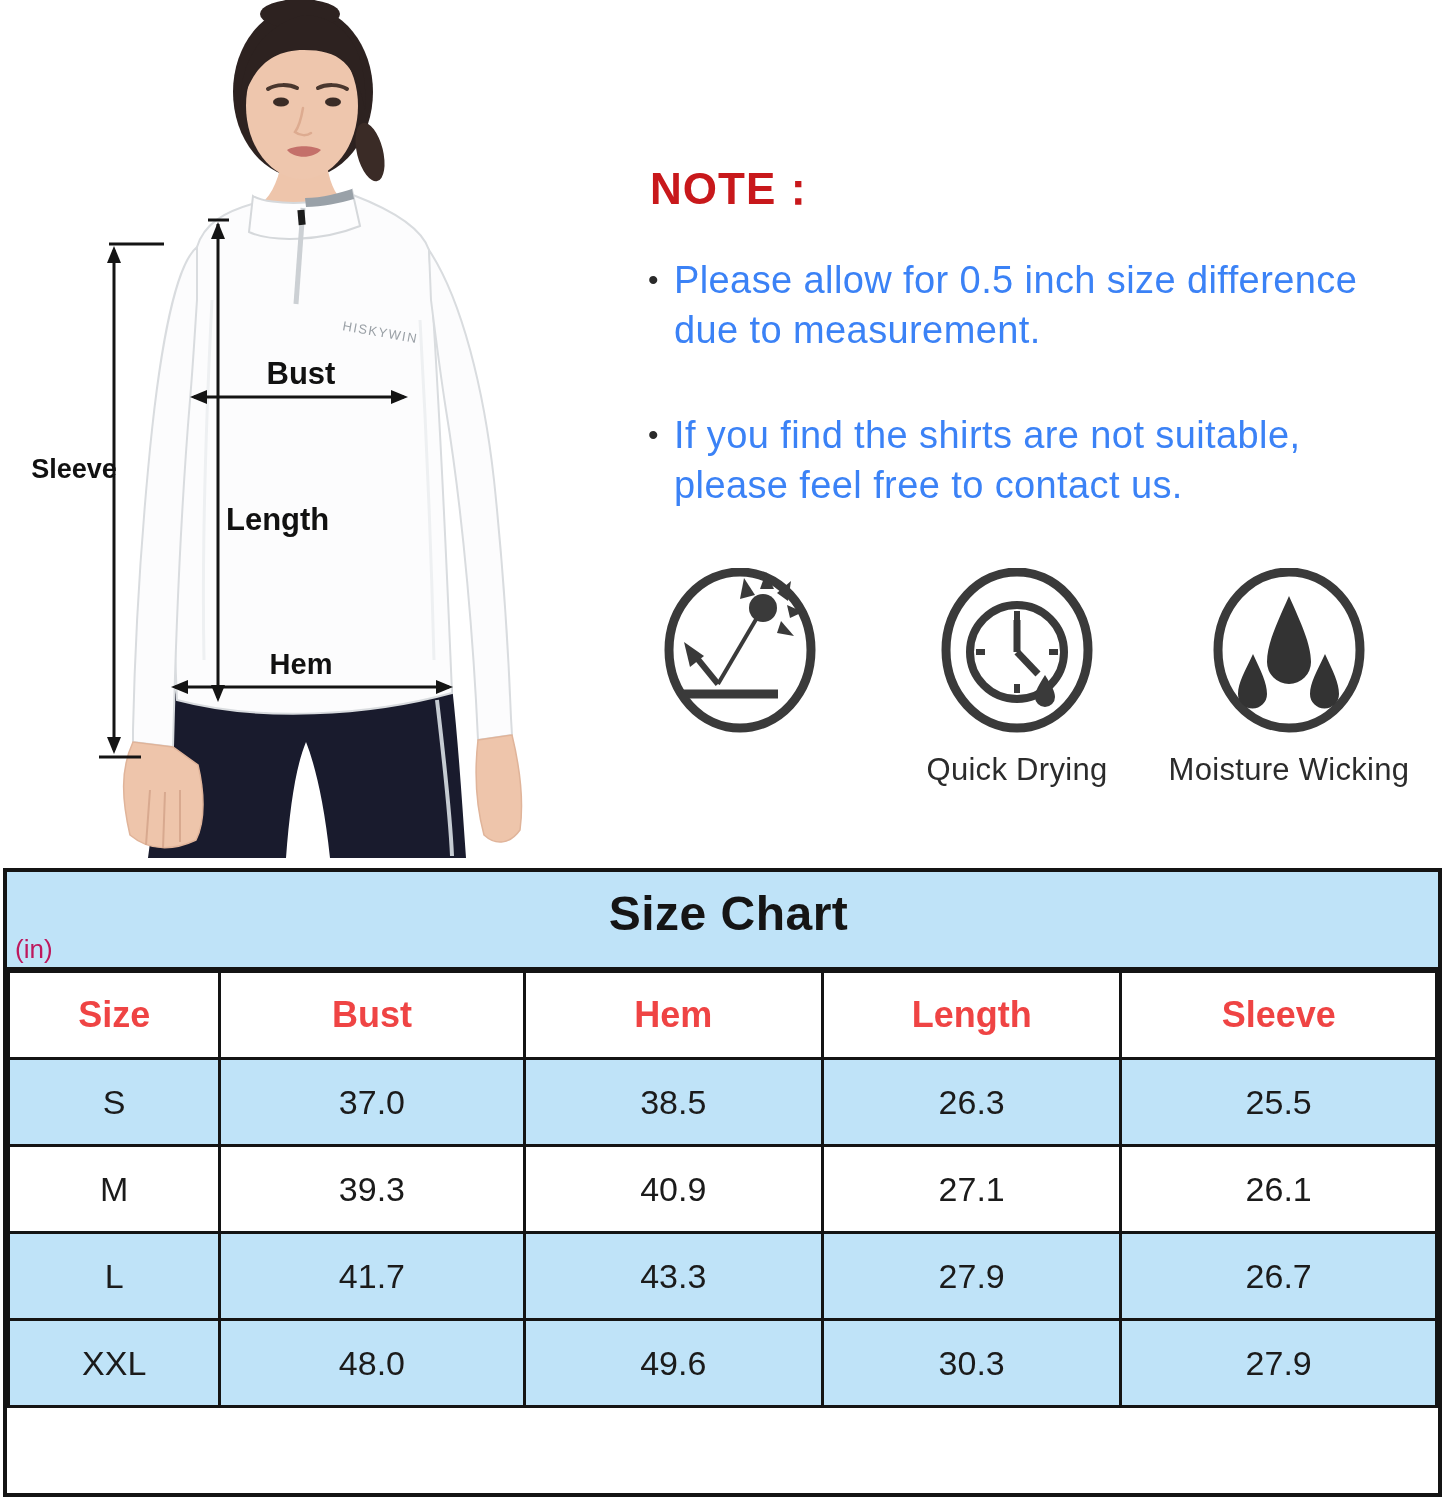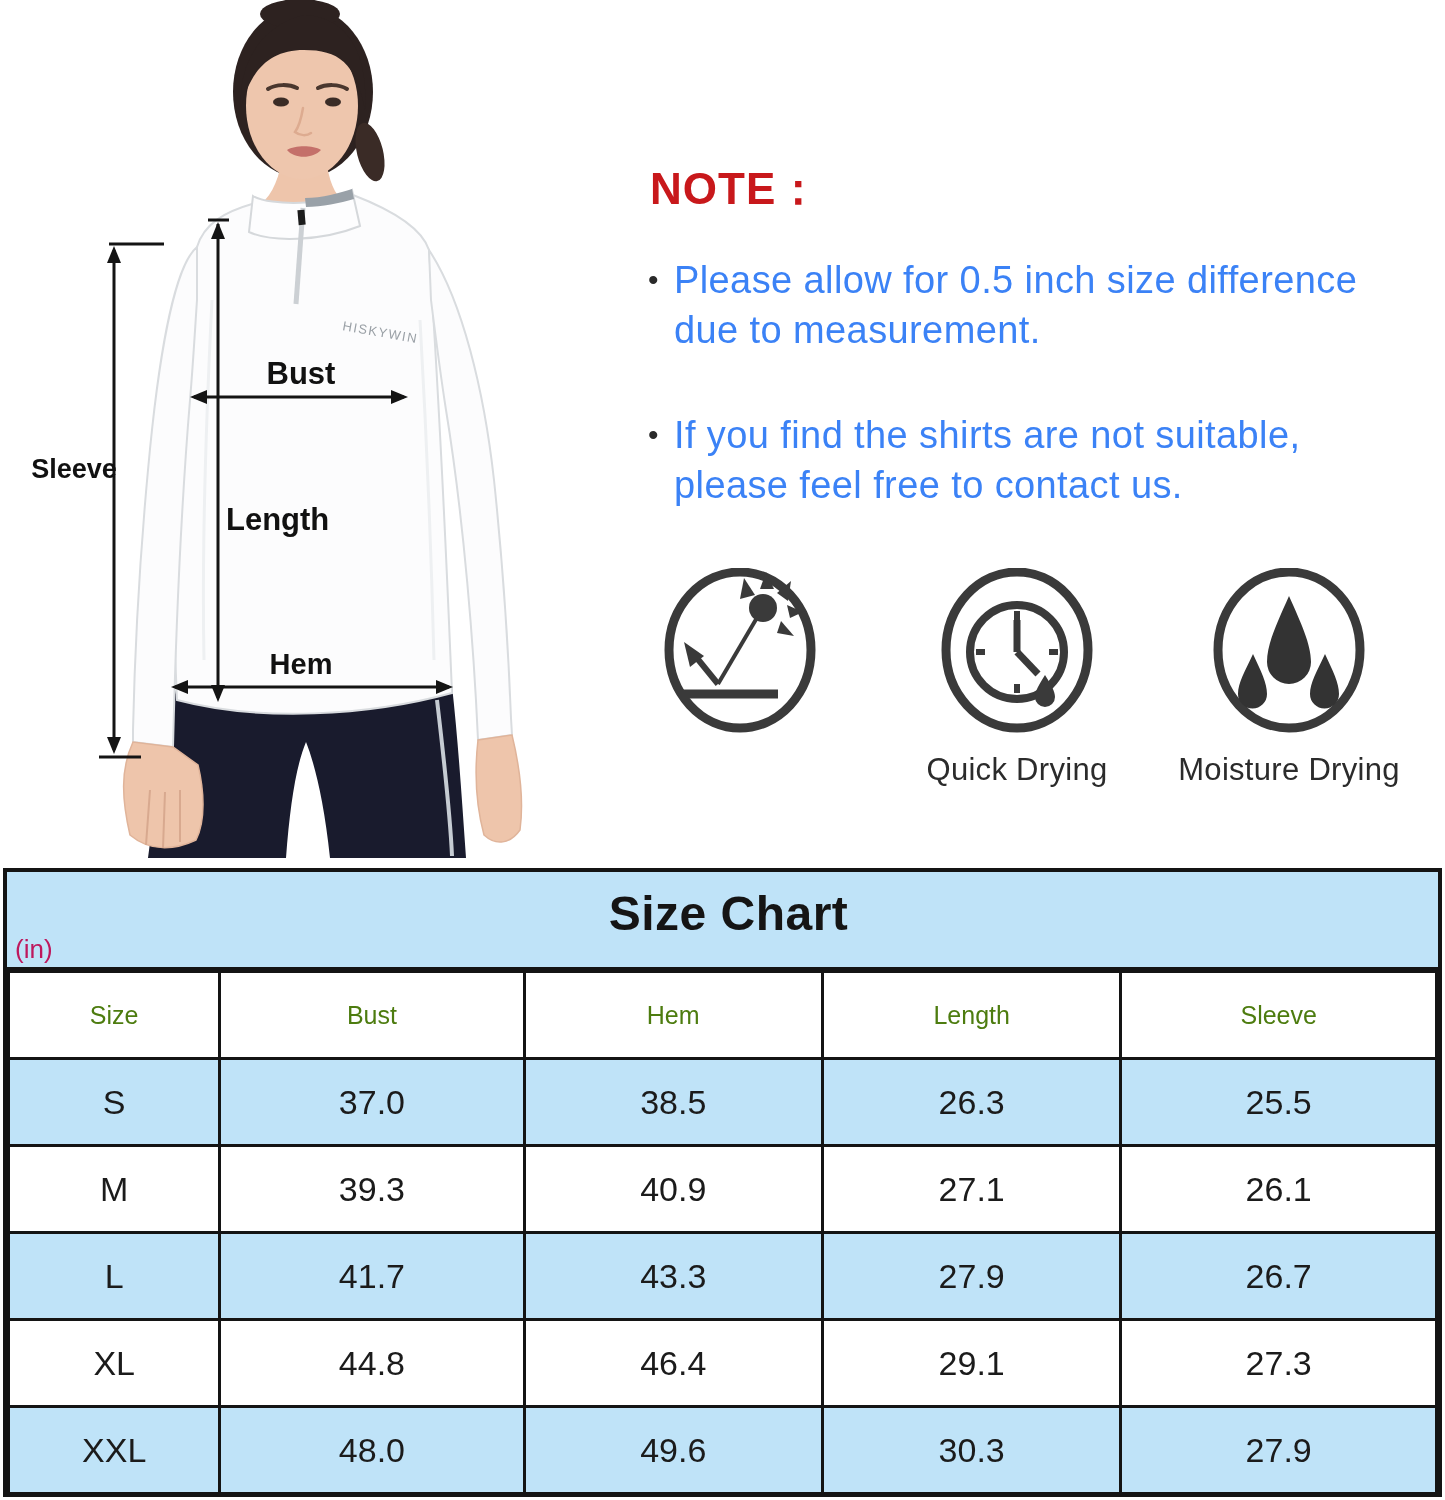--- a/index.html
+++ b/index.html
@@ -42,21 +42,21 @@
     font-size:48px;font-weight:700;color:#151515;letter-spacing:.5px;padding-left:12px;
   }
   .band .unit{position:absolute;left:8px;bottom:2px;font-size:26px;color:#be185d;}
   .size-table table{
     width:100%;border-collapse:collapse;table-layout:fixed;
   }
   .size-table td,.size-table th{
     border:3px solid #141414;padding:0;text-align:center;vertical-align:middle;
     height:84px;overflow:hidden;
   }
-  .size-table th{font-size:25px;font-weight:400;color:#4d7c0f;background:#ffffff;}
+  .size-table th{font-size:36px;font-weight:700;color:#ef4444;background:#ffffff;}
   .size-table td{font-size:34px;font-weight:400;color:#1b1b1b;}
   .size-table tr.alt td{background:#bfe3f8;}
   .size-table tr.plain td{background:#ffffff;}
 </style>
 </head>
 <body>
 
 <div class="canvas">
 
   <div class="figure">
@@ -181,21 +181,21 @@
       <div class="feature-label">Quick Drying</div>
     </div>
 
     <div class="feature f3">
       <svg width="160" height="170" viewBox="0 0 160 170">
         <ellipse cx="80" cy="82" rx="71" ry="78" stroke="#3a3a3a" stroke-width="9" fill="none"></ellipse>
         <path d="M80,28 C92,55 102,76 102,94 A22,22 0 1 1 58,94 C58,76 68,55 80,28 Z" fill="#333333"></path>
         <path d="M44,86 C52,103 58,115 58,126 A14.5,14.5 0 1 1 29,126 C29,115 36,103 44,86 Z" fill="#333333"></path>
         <path d="M116,86 C124,103 130,115 130,126 A14.5,14.5 0 1 1 101,126 C101,115 108,103 116,86 Z" fill="#333333"></path>
       </svg>
-      <div class="feature-label">Moisture Drying</div>
+      <div class="feature-label">Moisture Wicking</div>
     </div>
 
   </div>
 
   <div class="size-table">
     <div class="band">
       <span class="title">Size Chart</span>
       <span class="unit">(in)</span>
     </div>
     <table>
@@ -230,27 +230,20 @@
           <td>27.1</td>
           <td>26.1</td>
         </tr>
         <tr class="alt">
           <td>L</td>
           <td>41.7</td>
           <td>43.3</td>
           <td>27.9</td>
           <td>26.7</td>
         </tr>
-        <tr class="plain">
-          <td>XL</td>
-          <td>44.8</td>
-          <td>46.4</td>
-          <td>29.1</td>
-          <td>27.3</td>
-        </tr>
         <tr class="alt">
           <td>XXL</td>
           <td>48.0</td>
           <td>49.6</td>
           <td>30.3</td>
           <td>27.9</td>
         </tr>
       </tbody>
     </table>
   </div>

